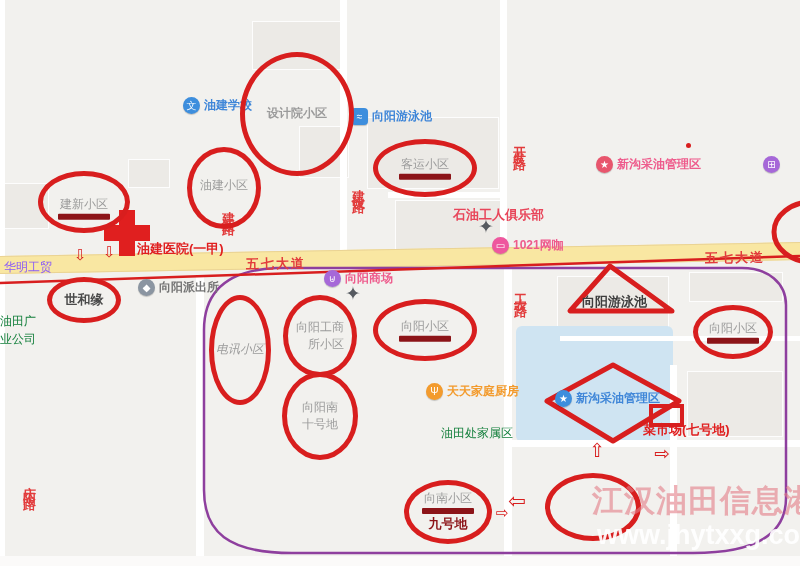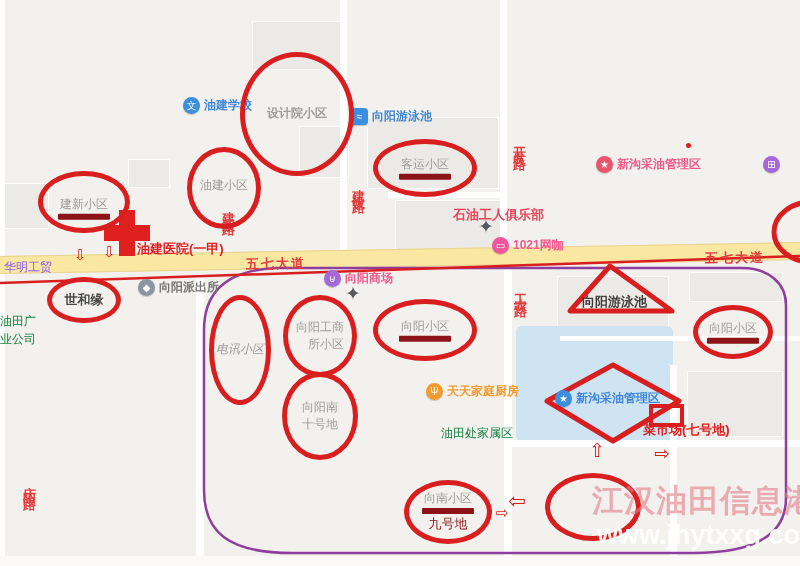--- a/index.html
+++ b/index.html
@@ -23,21 +23,21 @@
   .poi-icon{display:inline-flex;align-items:center;justify-content:center;width:17px;height:17px;
             border-radius:50%;color:#fff;font-size:10px;line-height:1;flex:0 0 auto;
             box-shadow:0 1px 1px rgba(0,0,0,.2);}
   .poi-icon.square{border-radius:4px;}
   .deco-icon{position:absolute;color:#565a60;font-size:19px;line-height:1;z-index:6;}
   .ellipse{position:absolute;border:5px solid #d81e1e;border-radius:50%;z-index:8;}
   .circle-label{position:absolute;transform:translate(-50%,-50%);text-align:center;color:#9b9b9b;
                 font-size:12px;line-height:1.45;white-space:pre-line;z-index:7;}
   .circle-label.dark{color:#4a4a4a;font-weight:bold;font-size:13px;}
   .circle-label .ubar{height:6px;background:#8c1418;margin:1px auto 0;border-radius:1px;}
-  .circle-label .sub{display:block;color:#8c1418;font-weight:normal;font-size:13px;margin-top:1px;}
+  .circle-label .sub{display:block;color:#8c1418;font-weight:bold;font-size:13px;margin-top:1px;}
   .shape-label{position:absolute;color:#3d3d3d;font-weight:bold;font-size:13px;white-space:nowrap;z-index:7;}
   .arrow{position:absolute;color:#d81e1e;line-height:1;z-index:9;}
   .red-dot{position:absolute;left:686px;top:143px;width:5px;height:5px;border-radius:50%;background:#d81e1e;z-index:9;}
   .cross{position:absolute;left:104px;top:210px;width:46px;height:46px;z-index:7;}
   .cross:before{content:"";position:absolute;left:15px;top:0;width:16px;height:46px;background:#e01f1f;}
   .cross:after{content:"";position:absolute;left:0;top:15px;width:46px;height:16px;background:#e01f1f;}
   .market-rect{position:absolute;left:649px;top:404px;width:27px;height:15px;border:4px solid #d81e1e;z-index:8;}
   .wm1{position:absolute;left:592px;top:480px;font-size:31px;font-weight:bold;letter-spacing:1px;
        color:rgba(226,125,135,.6);white-space:nowrap;z-index:12;}
   .wm2{position:absolute;left:597px;top:520px;font-size:27px;font-weight:bold;

